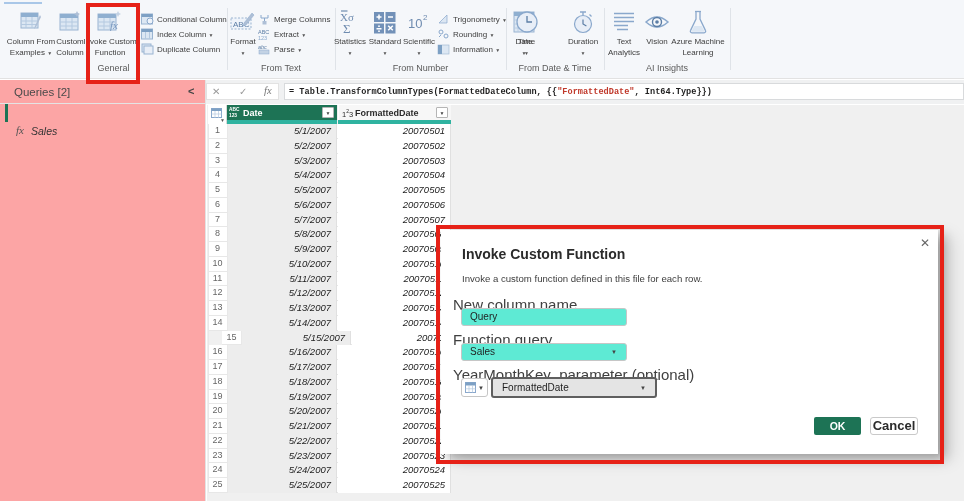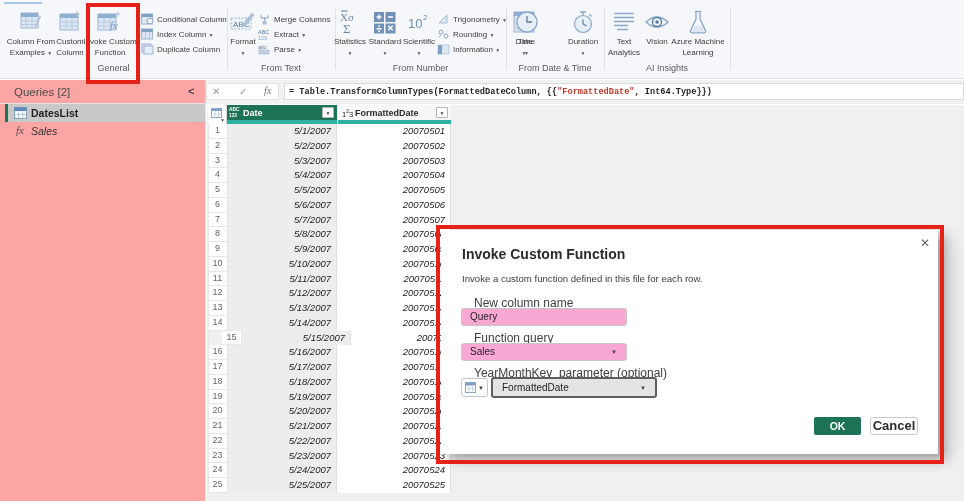--- a/index.html
+++ b/index.html
@@ -56,23 +56,23 @@
 .c2 { position:absolute; left:130px; top:1px; width:107px; text-align:right; font-style:italic; color:#222; }
 .c1bg { position:absolute; left:19px; top:0; width:110px; height:14.76px; background:#ededed; border-right:1px solid #e0e0e0; border-left:1px solid #e8e8e8; }
 .c2bg { position:absolute; left:130px; top:0; width:113px; height:14.76px; background:#fff; border-right:1px solid #e0e0e0; }
 
 
 #dialog { position:absolute; left:441px; top:230px; width:497px; height:224px; background:#fff;
   box-shadow: 6px 5px 10px rgba(0,0,0,0.25), 13px 6px 16px rgba(0,0,0,0.14); }
 #dlgclose { position:absolute; right:8px; top:6px; font-size:12px; color:#666; }
 #dlgtitle { position:absolute; left:21px; top:16px; font-size:14px; font-weight:bold; color:#2b2b2b; }
 #dlgsub { position:absolute; left:21px; top:43px; font-size:9.6px; color:#3d3d3d; }
-.dlbl { position:absolute; left:33px; font-size:12px; color:#404040; }
+.dlbl { position:absolute; left:12px; font-size:15px; color:#404040; }
 .dinput { position:absolute; left:20px; width:166px; height:18px; border:1px solid #c6c6c6; border-radius:3px;
-  background:#f9a8d4; font-size:10px; color:#1f1f1f; line-height:16px; padding-left:8px; }
+  background:#5eead4; font-size:10px; color:#1f1f1f; line-height:16px; padding-left:8px; }
 .ddarrow { position:absolute; right:9px; top:50%; transform:translateY(-50%); font-size:6px; color:#444; }
 #dcombo { position:absolute; left:20px; top:148px; width:27px; height:19px; border:1px solid #c6c6c6;
   border-radius:3px; background:#fff; }
 #dfocus { position:absolute; left:50px; top:147px; width:166px; height:21px; border:2px solid #5f5f5f;
   border-radius:3px; background:#e4e4e4; font-size:10px; color:#1f1f1f; line-height:17px; padding-left:9px; }
 #okbtn { position:absolute; left:373px; top:187px; width:47px; height:18px; background:#1d7355;
   border-radius:2px; color:#fff; font-size:10.5px; font-weight:bold; text-align:center; line-height:18px; }
 #cancelbtn { position:absolute; left:429px; top:187px; width:48px; height:18px; background:#fff;
   border:1px solid #c9c9c9; border-radius:3px; color:#2b2b2b; font-size:13px; font-weight:bold;
   text-align:center; line-height:16px; }
@@ -248,28 +248,20 @@
       </svg>
       Azure Machine<br>Learning
     </div>
     <div class="glabel" style="left:604px; width:126px;">AI Insights</div>
   </div>
 
   <div id="leftpanel">
     <div id="qhead">Queries [2]</div>
     <div id="qcollapse">&lt;</div>
     <div id="qline"></div>
-    <div id="qsel">
-      <svg style="position:absolute;left:9px;top:3px;" width="13" height="12" viewBox="0 0 13 12">
-        <rect x="0.5" y="0.5" width="12" height="11" fill="#fff" stroke="#7da0c4"></rect>
-        <rect x="0.5" y="0.5" width="12" height="3.5" fill="#5f87b8"></rect>
-        <path d="M0.5 7.5h12M4.5 4v8M8.5 4v8" stroke="#aac0da" stroke-width="0.8" fill="none"></path>
-      </svg>
-      <span class="qt">DatesList</span>
-    </div>
     <div id="qselbar"></div>
     <div id="qfx">
       <span style="position:absolute;left:11px;top:2px;font-size:11px;font-style:italic;color:#555;font-family:'Liberation Serif',serif;">fx</span>
       <span class="qt">Sales</span>
     </div>
   </div>
 
   <div id="fbar">
     <div id="fibox">
         <span style="position:absolute;left:5px;top:2px;color:#9a9a9a;font-size:10px;">✕</span>

